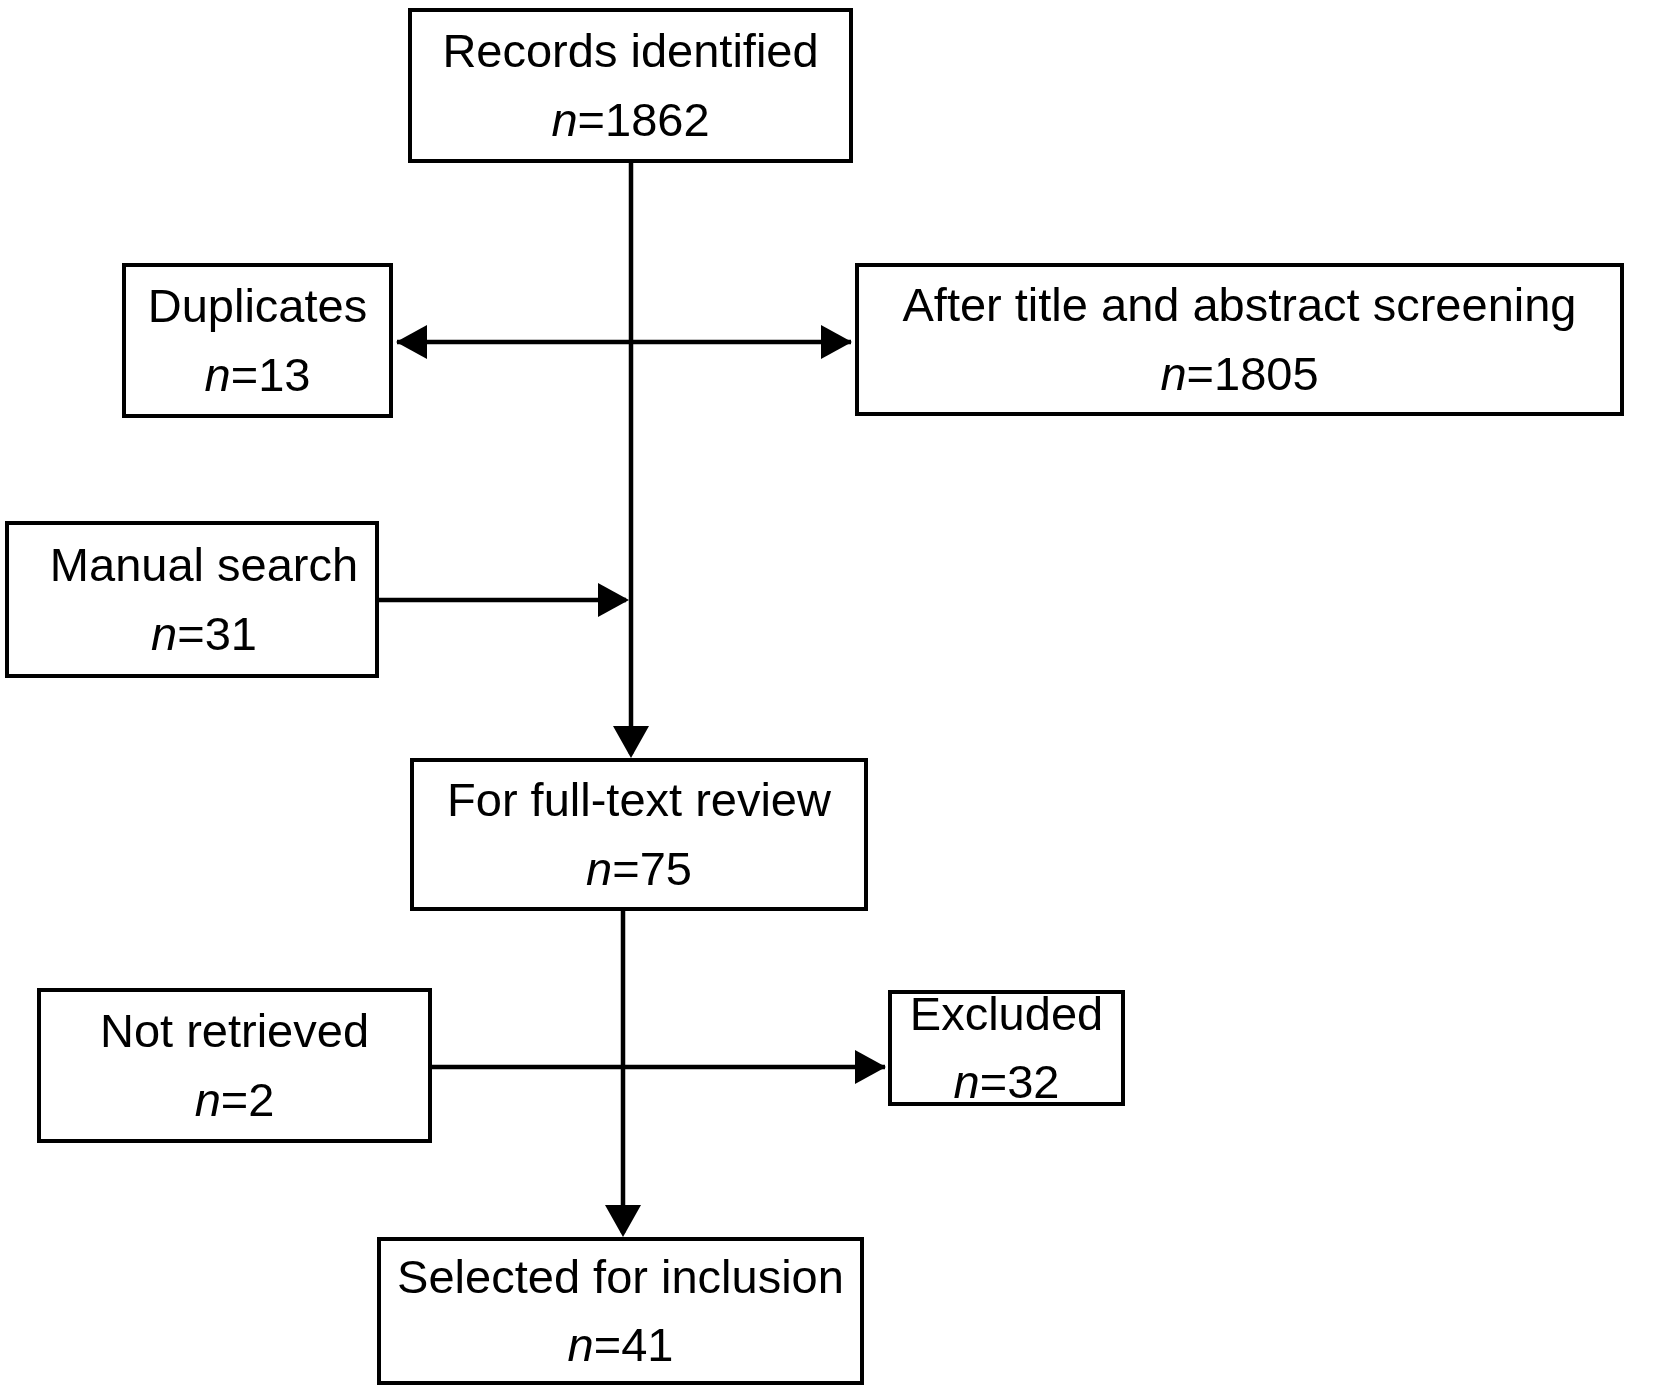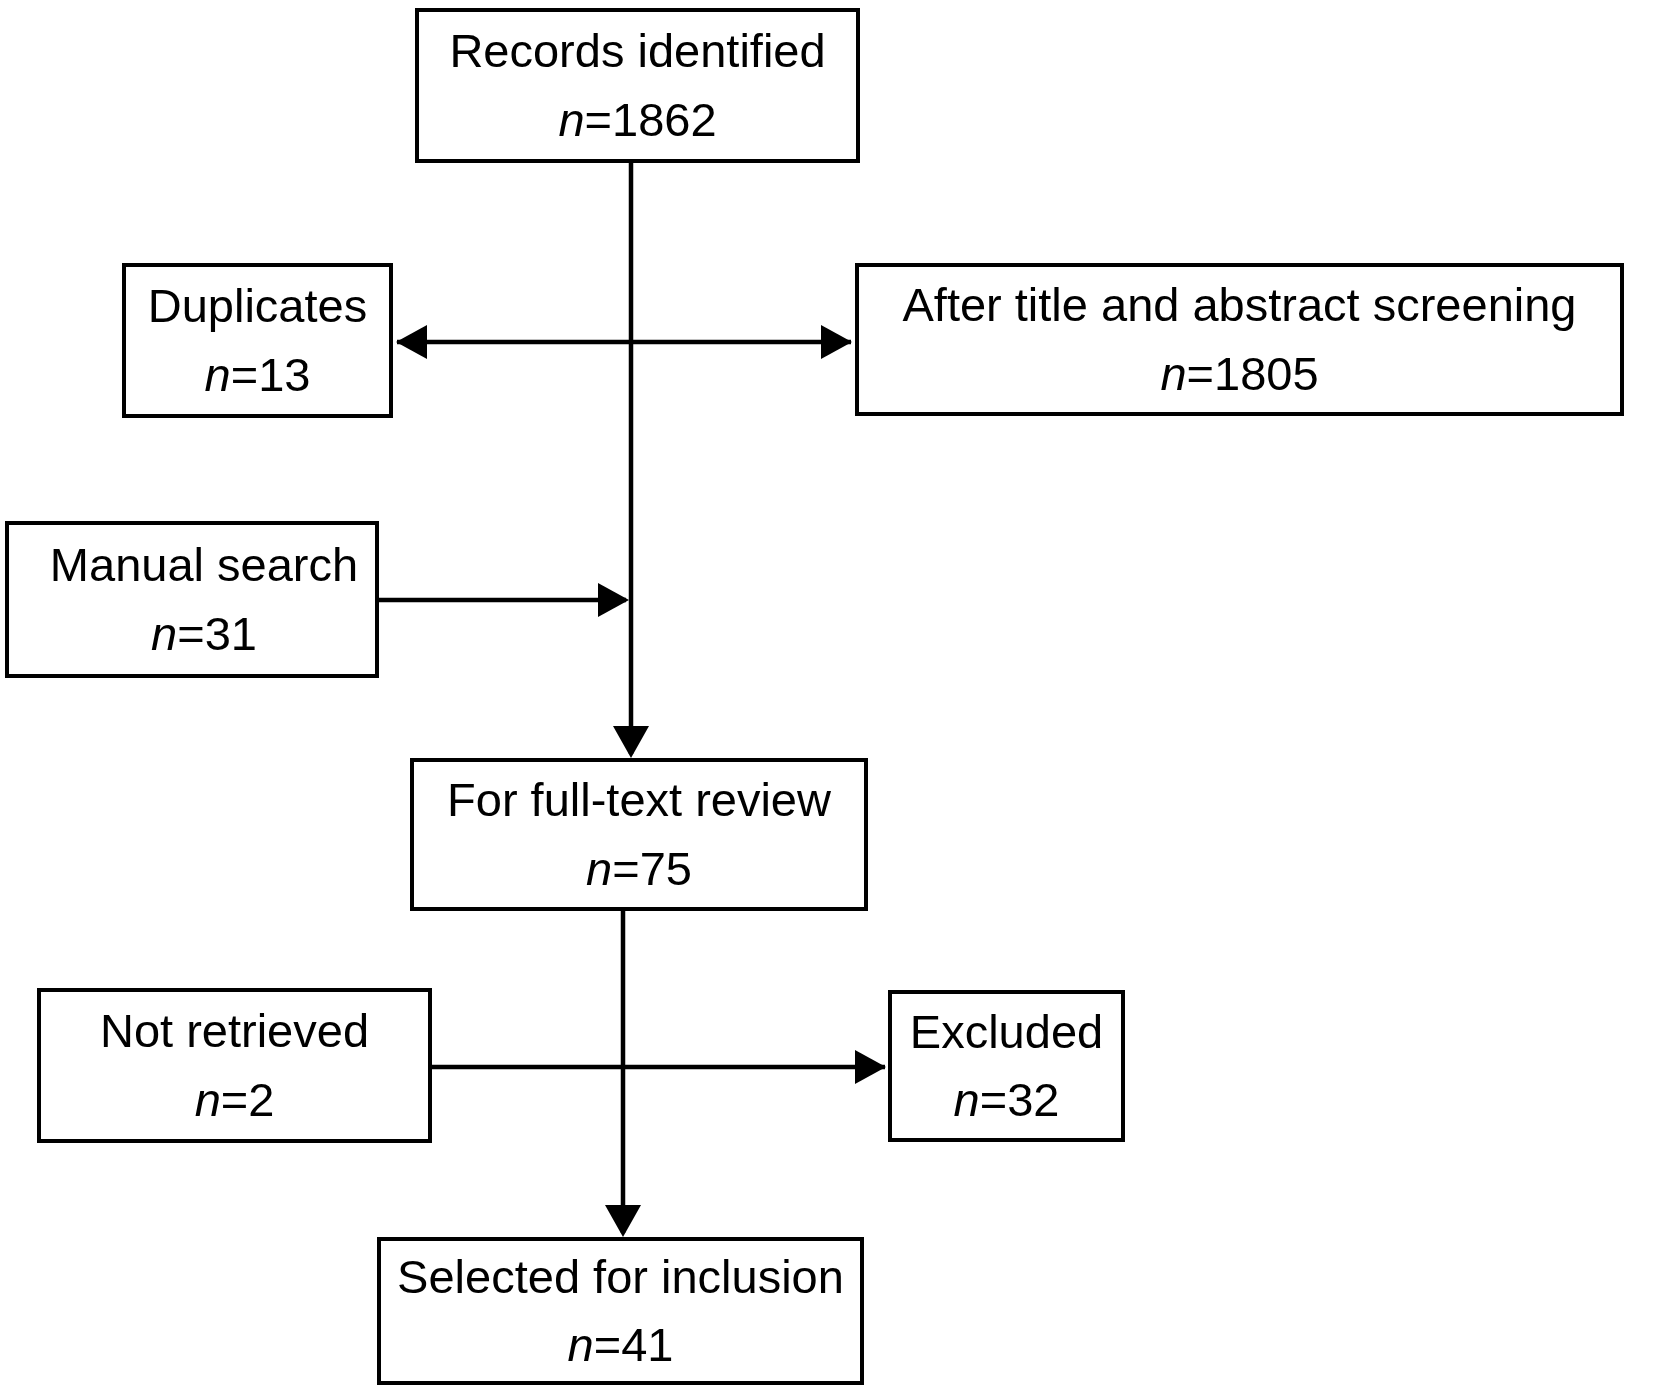--- a/index.html
+++ b/index.html
@@ -66,21 +66,21 @@
     <polygon points="629,600 598,583 598,617"></polygon>
 
     <line x1="623" y1="910" x2="623" y2="1233"></line>
     <polygon points="623,1237 605,1205 641,1205"></polygon>
 
     <line x1="379" y1="1067" x2="885" y2="1067"></line>
     <polygon points="378,1067 409,1050 409,1084"></polygon>
     <polygon points="886,1067 855,1050 855,1084"></polygon>
   </svg>
 
-  <div class="node" style="left:408px; top:8px; width:445px; height:155px;margin-left:7px;">
+  <div class="node" style="left:408px; top:8px; width:445px; height:155px;">
     <div class="label">Records identified</div>
     <div class="count"><i>n</i><span>=1862</span></div>
   </div>
 
   <div class="node" style="left:122px; top:263px; width:271px; height:155px;">
     <div class="label">Duplicates</div>
     <div class="count"><i>n</i><span>=13</span></div>
   </div>
 
   <div class="node" style="left:855px; top:263px; width:769px; height:153px;">
@@ -96,21 +96,21 @@
   <div class="node" style="left:410px; top:758px; width:458px; height:153px;text-align:center;">
     <div class="label">For full-text review</div>
     <div class="count"><i>n</i><span>=75</span></div>
   </div>
 
   <div class="node" style="left:37px; top:988px; width:395px; height:155px;">
     <div class="label">Not retrieved</div>
     <div class="count"><i>n</i><span>=2</span></div>
   </div>
 
-  <div class="node" style="left:888px; top:990px; width:237px; height:152px;">
+  <div class="node" style="left:888px; top:990px; width:237px; height:116px;">
     <div class="label">Excluded</div>
     <div class="count"><i>n</i><span>=32</span></div>
   </div>
 
   <div class="node" style="left:377px; top:1237px; width:487px; height:148px;text-align:center;">
     <div class="label">Selected for inclusion</div>
     <div class="count"><i>n</i><span>=41</span></div>
   </div>
 
 </div>

